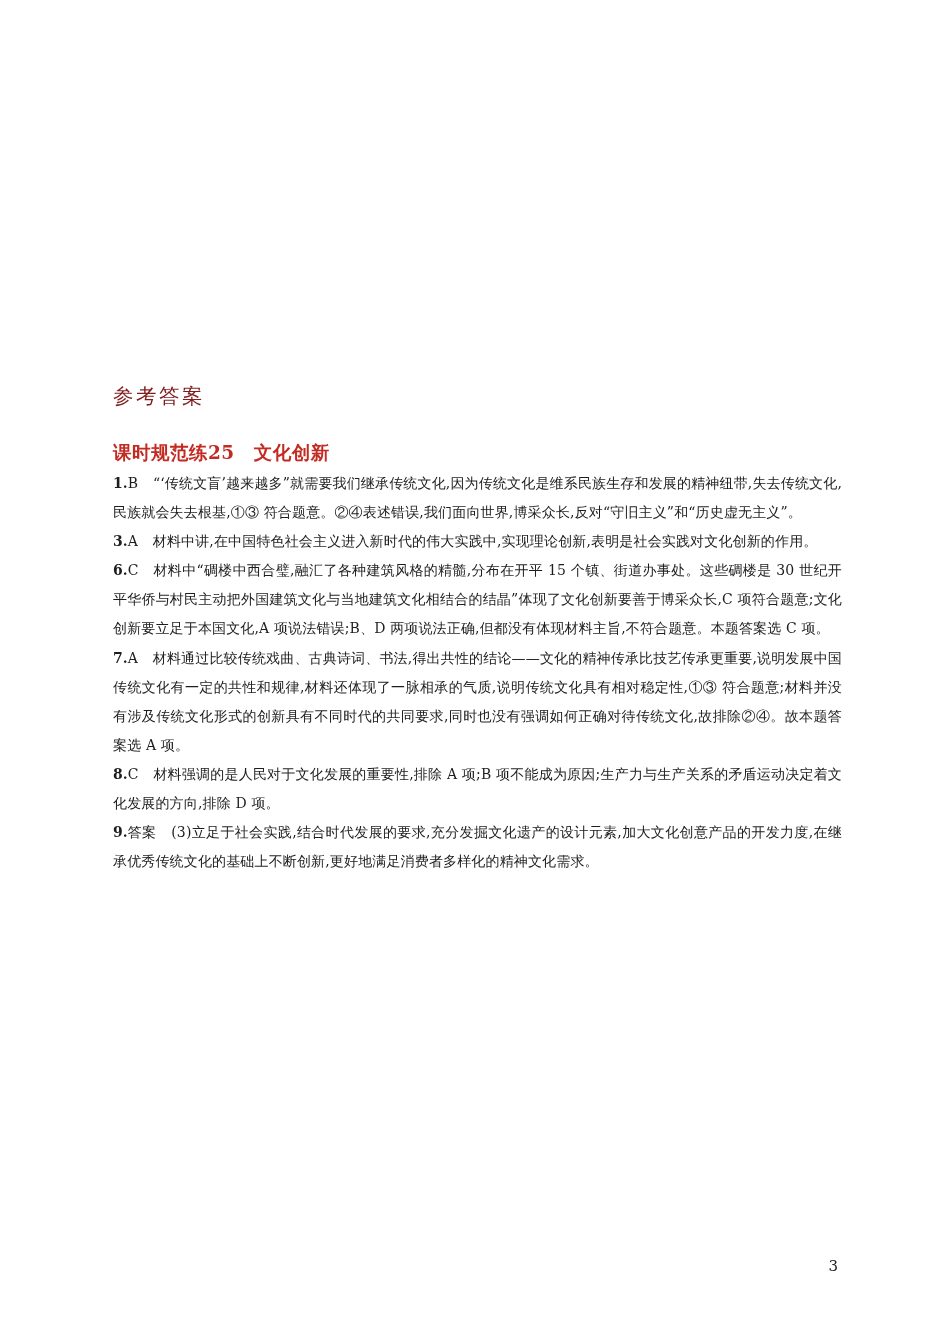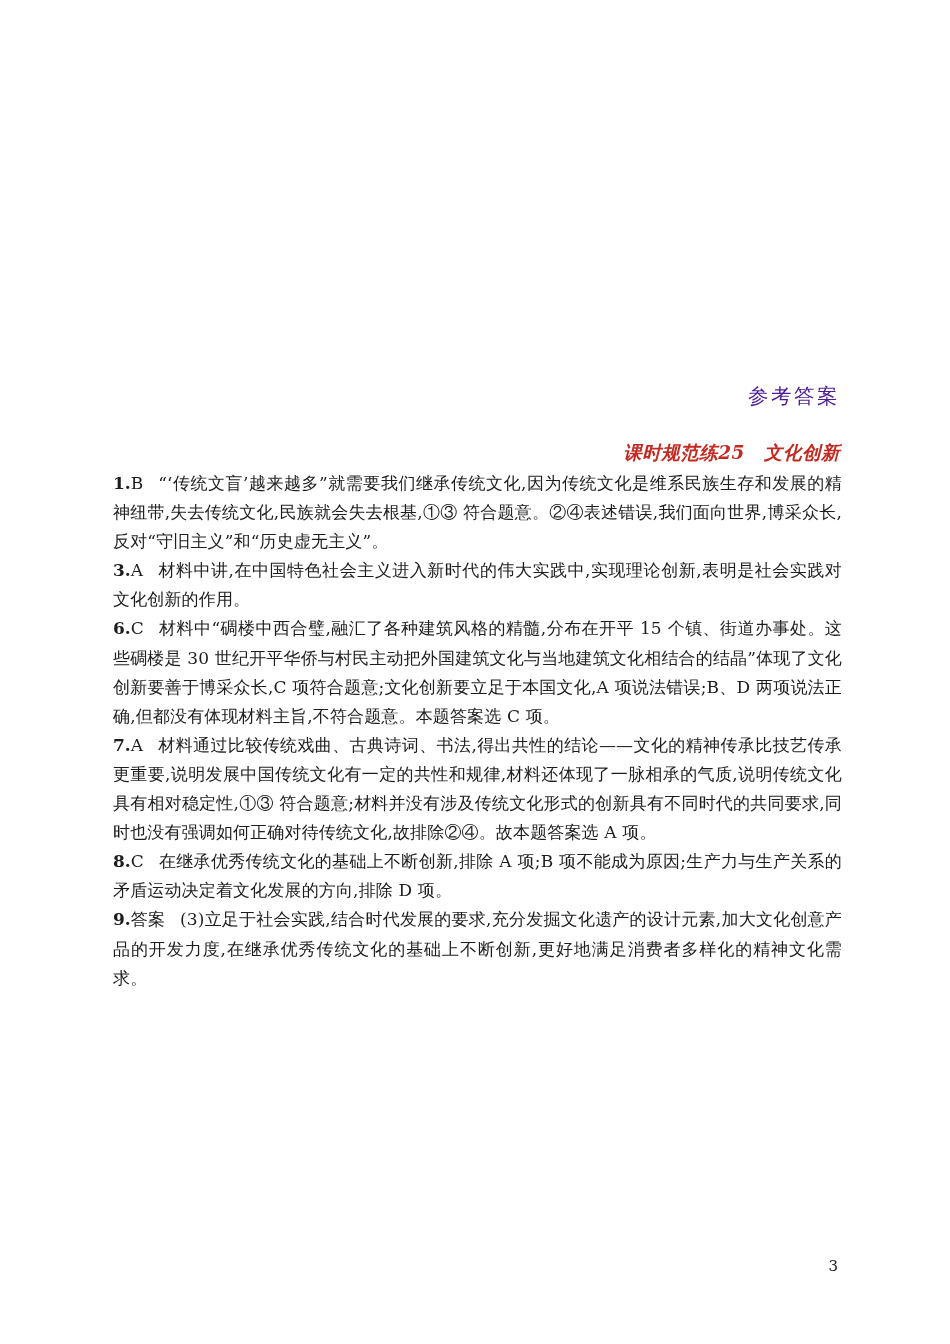--- a/index.html
+++ b/index.html
@@ -23,53 +23,52 @@
     width: 950px;
     height: 1344px;
   }
 
   
   .doc-title {
     position: absolute;
     left: 113px;
     top: 382px;
     width: 727px;
-    text-align: right;
+    text-align: left;
     font-size: 20.5px;
     letter-spacing: 2.5px;
-    color: #4c1d95;
+    color: #7f1d1d;
     font-family: Liberation Mono, monospace;
   }
 
   
   .section-heading {
     position: absolute;
     left: 113px;
     top: 440px;
     width: 727px;
-    text-align: right;
+    text-align: left;
     color: #C32B22;
     font-size: 18.5px;
     font-weight: bold;
     letter-spacing: 0.5px;
     font-family: "DejaVu Serif", "Liberation Serif", serif;
     white-space: pre;
-    font-style: italic;
   }
 
   
   .body-block {
     position: absolute;
     left: 113px;
     top: 469px;
     width: 729px;
   }
 
   .answer-para {
-    font-size: 17px;
+    font-size: 14px;
     line-height: 29.1px;
     text-align: justify;
     text-justify: inter-ideograph;
     color: #1d1d1d;
     margin: 0;
     letter-spacing: 0.15px;
     word-break: break-all;
   }
 
   .answer-para .lead {
@@ -103,19 +102,19 @@
 
   <div class="doc-title">参考答案</div>
 
   <div class="section-heading">课时规范练25　文化创新</div>
 
   <div class="body-block">
       <p class="answer-para"><span class="lead">1.</span><span class="opt">B</span><span class="gap"></span><span>“‘传统文盲’越来越多”就需要我们继承传统文化,因为传统文化是维系民族生存和发展的精神纽带,失去传统文化,民族就会失去根基,①③ 符合题意。②④表述错误,我们面向世界,博采众长,反对“守旧主义”和“历史虚无主义”。</span></p>
       <p class="answer-para"><span class="lead">3.</span><span class="opt">A</span><span class="gap"></span><span>材料中讲,在中国特色社会主义进入新时代的伟大实践中,实现理论创新,表明是社会实践对文化创新的作用。</span></p>
       <p class="answer-para"><span class="lead">6.</span><span class="opt">C</span><span class="gap"></span><span>材料中“碉楼中西合璧,融汇了各种建筑风格的精髓,分布在开平 15 个镇、街道办事处。这些碉楼是 30 世纪开平华侨与村民主动把外国建筑文化与当地建筑文化相结合的结晶”体现了文化创新要善于博采众长,C 项符合题意;文化创新要立足于本国文化,A 项说法错误;B、D 两项说法正确,但都没有体现材料主旨,不符合题意。本题答案选 C 项。</span></p>
       <p class="answer-para"><span class="lead">7.</span><span class="opt">A</span><span class="gap"></span><span>材料通过比较传统戏曲、古典诗词、书法,得出共性的结论——文化的精神传承比技艺传承更重要,说明发展中国传统文化有一定的共性和规律,材料还体现了一脉相承的气质,说明传统文化具有相对稳定性,①③ 符合题意;材料并没有涉及传统文化形式的创新具有不同时代的共同要求,同时也没有强调如何正确对待传统文化,故排除②④。故本题答案选 A 项。</span></p>
-      <p class="answer-para"><span class="lead">8.</span><span class="opt">C</span><span class="gap"></span><span>在继承优秀传统文化的基础上不断创新,排除 A 项;B 项不能成为原因;生产力与生产关系的矛盾运动决定着文化发展的方向,排除 D 项。</span></p>
+      <p class="answer-para"><span class="lead">8.</span><span class="opt">C</span><span class="gap"></span><span>材料强调的是人民对于文化发展的重要性,排除 A 项;B 项不能成为原因;生产力与生产关系的矛盾运动决定着文化发展的方向,排除 D 项。</span></p>
       <p class="answer-para"><span class="lead">9.</span><span class="opt">答案</span><span class="gap"></span><span>(3)立足于社会实践,结合时代发展的要求,充分发掘文化遗产的设计元素,加大文化创意产品的开发力度,在继承优秀传统文化的基础上不断创新,更好地满足消费者多样化的精神文化需求。</span></p>
     </div>
 
   <div class="page-number">3</div>
 
 </div>
 
 </body></html>

